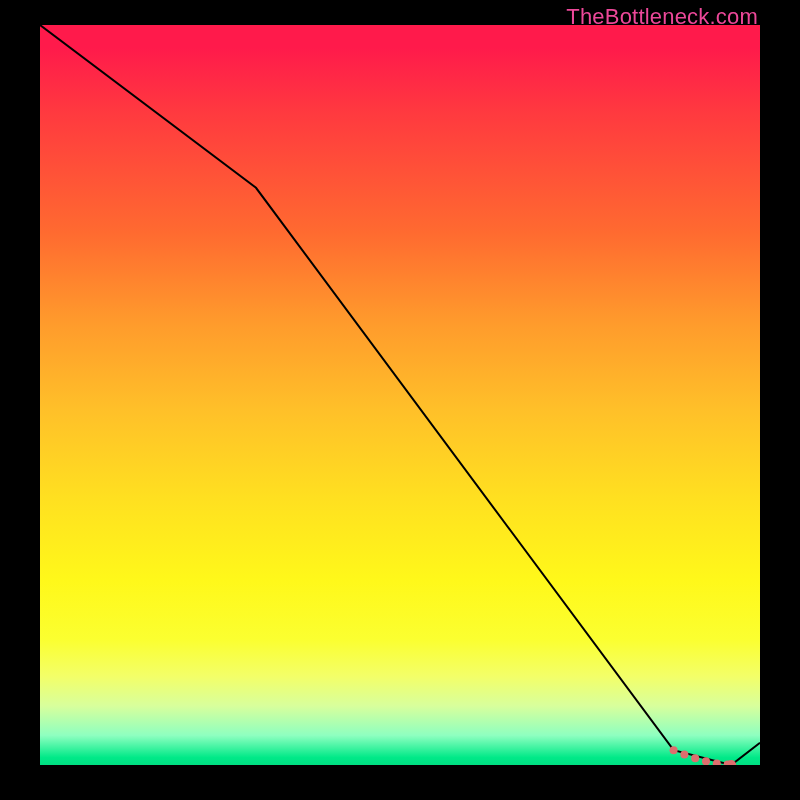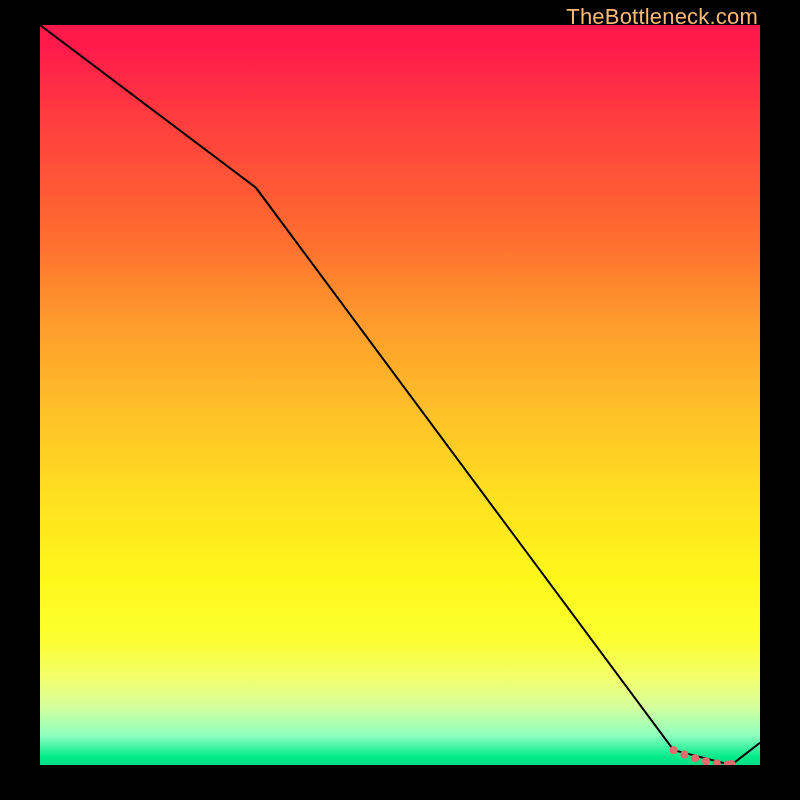--- a/index.html
+++ b/index.html
@@ -38,21 +38,21 @@
       #d8ff9c 92%,
       #8effc0 96%,
       #00e988 99%,
       #00df82 100%
     );
   }
   .watermark {
     position: absolute;
     top: 4px;
     right: 42px;
-    color: #fdba74;
+    color: #ec4899;
     font-size: 22px;
     font-weight: 500;
     letter-spacing: 0.2px;
     user-select: none;
     margin-left: 13px;
   }
   svg.overlay {
     position: absolute;
     left: 0;
     top: 0;

